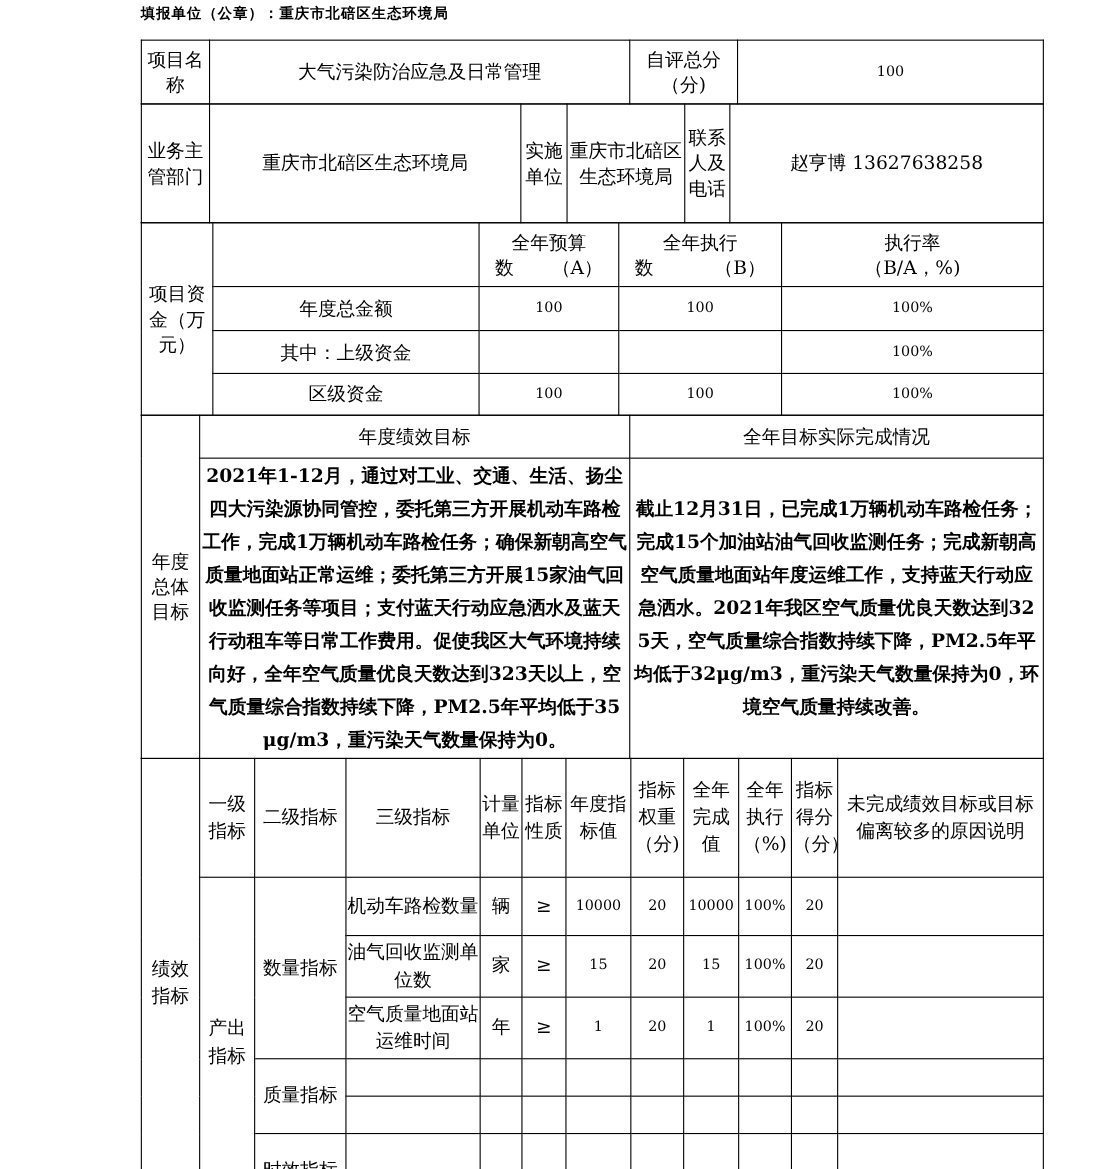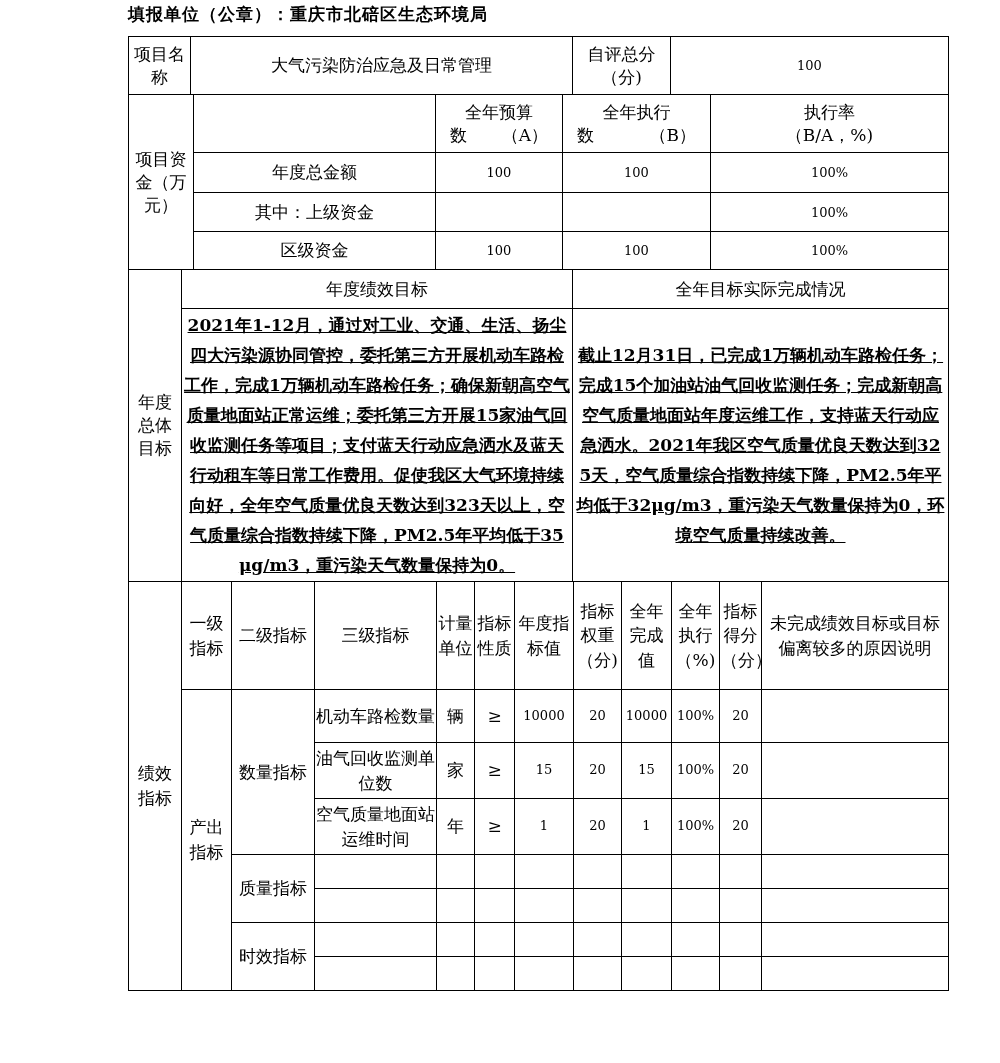--- a/index.html
+++ b/index.html
@@ -5,41 +5,41 @@
   html,body { margin:0; padding:0; background:#fff; }
   .page {
     position:relative;
     width:1000px; height:1063px;
     background:#fff;
     font-family:"DejaVu Serif","Liberation Serif",serif;
     color:#000;
   }
   .caption {
     position:absolute; left:128px; top:3px;
-    font-size:17px; font-weight:bold; letter-spacing:1px;
+    font-size:13px; font-weight:bold; letter-spacing:1px;
   }
   .outer { position:absolute; left:128px; top:30px; width:820px;margin-top:6px; }
   table.t {
     border-collapse:collapse; table-layout:fixed; width:820px;
     font-size:17px;
   }
   table.t + table.t { margin-top:-1px; }
   .t td {
     border:1px solid #000;
     text-align:center; vertical-align:middle;
     padding:1px 2px; overflow:hidden;
     word-break:break-all;
   }
   
   .h58  { height:58px; }
   .h108 { height:108px; }
   .h40  { height:40px; }
   .h39  { height:39px; }
   .h38  { height:38px; }
-  .h271 { height:271px;text-decoration:underline; }
+  .h271 { height:271px; }
   .hd1  { height:53px; }
   .hd2  { height:56px; }
   .hs   { height:34px; }
   
   .fh-l2 { display:flex; justify-content:space-between; padding:0 12px; }
   
   .fund-name-indent { text-align:left; padding-left:96px; }
   
   .goal-text {
     font-weight:bold; font-size:17px; line-height:30px;
@@ -71,20 +71,40 @@
       <tbody>
           <tr class="h58">
         <td>项目名称</td>
         <td>大气污染防治应急及日常管理</td>
         <td><span>自评总分</span><br><span>（分)</span></td>
         <td class="num">100</td>
       </tr>
     </tbody>
       </table>
 
+    <table class="t">
+      <colgroup>
+          <col style="width:62px">
+          <col style="width:283px">
+          <col style="width:42px">
+          <col style="width:107px">
+          <col style="width:41px">
+          <col style="width:285px">
+        </colgroup>
+      <tbody>
+          <tr class="h108">
+        <td>业务主管部门</td>
+        <td>重庆市北碚区生态环境局</td>
+        <td>实施单位</td>
+        <td>重庆市北碚区生态环境局</td>
+        <td>联系人及电话</td>
+        <td>赵亨博 13627638258</td>
+      </tr>
+    </tbody>
+      </table>
 
     <table class="t">
       <colgroup>
           <col style="width:65px">
           <col style="width:242px">
           <col style="width:127px">
           <col style="width:148px">
           <col style="width:238px">
         </colgroup>
       <tbody>

